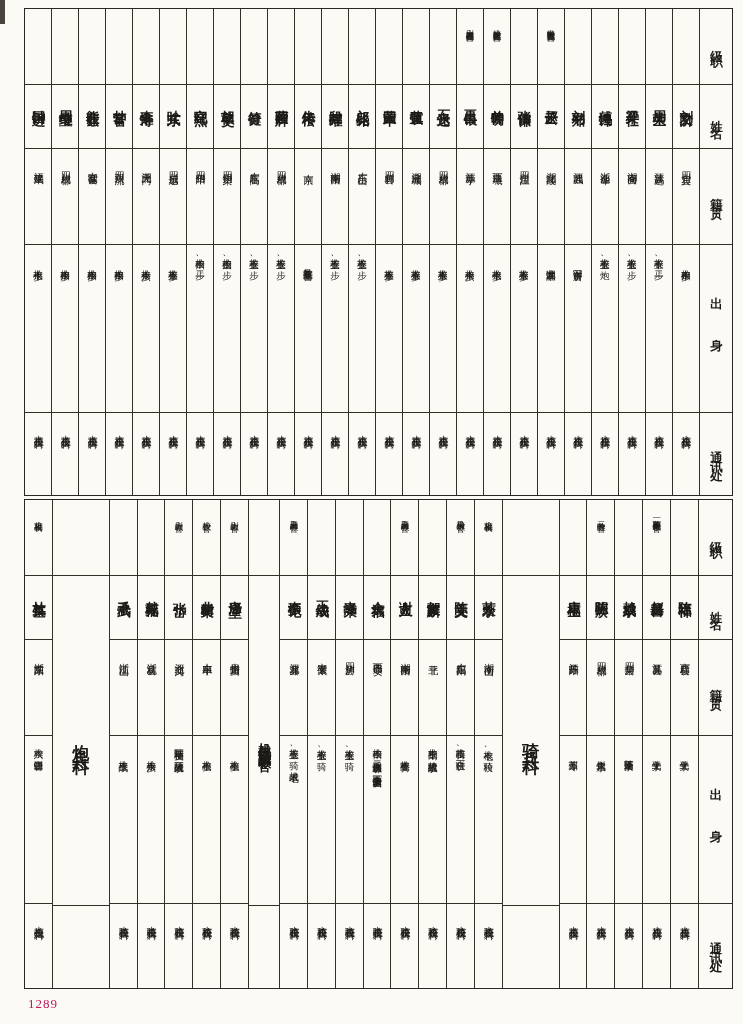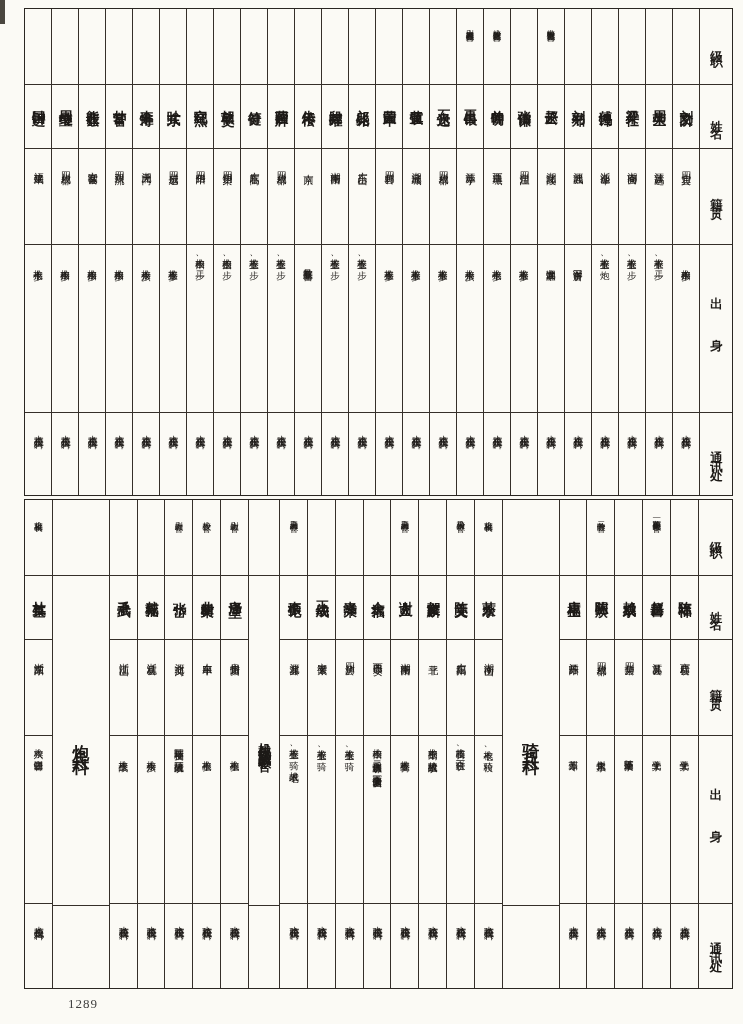--- a/index.html
+++ b/index.html
@@ -58,21 +58,21 @@
   .hv{font-size:12.5px;font-weight:700;}
   .hv-rank{letter-spacing:7px;}
   .hv-name{letter-spacing:7px;}
   .hv-native{letter-spacing:9px;}
   .hv-origin{letter-spacing:42px;}
   .hv-addr{letter-spacing:9px;}
   .sec{font-size:17px;font-weight:700;letter-spacing:7px;}
   .sec-long{font-size:13px;letter-spacing:2px;}
   .page-number{
     position:absolute;left:28px;bottom:12px;
-    font-size:13px;letter-spacing:1px;color:#404040;margin-left:40px;
+    font-size:13px;letter-spacing:1px;color:#be185d;
   }
 </style>
 </head>
 <body>
 
 <div class="page">
   <div class="corner-mark"></div>
   <div class="tables">
     <div class="rtable">
         <div class="col" style="flex: 1.25 1.25 0px;">

